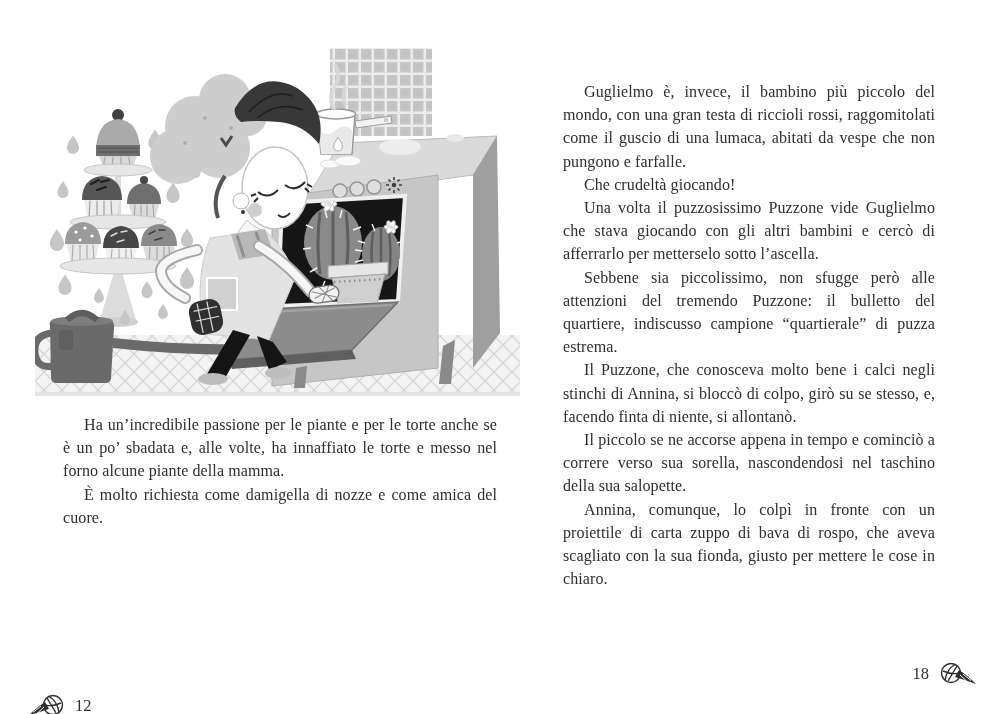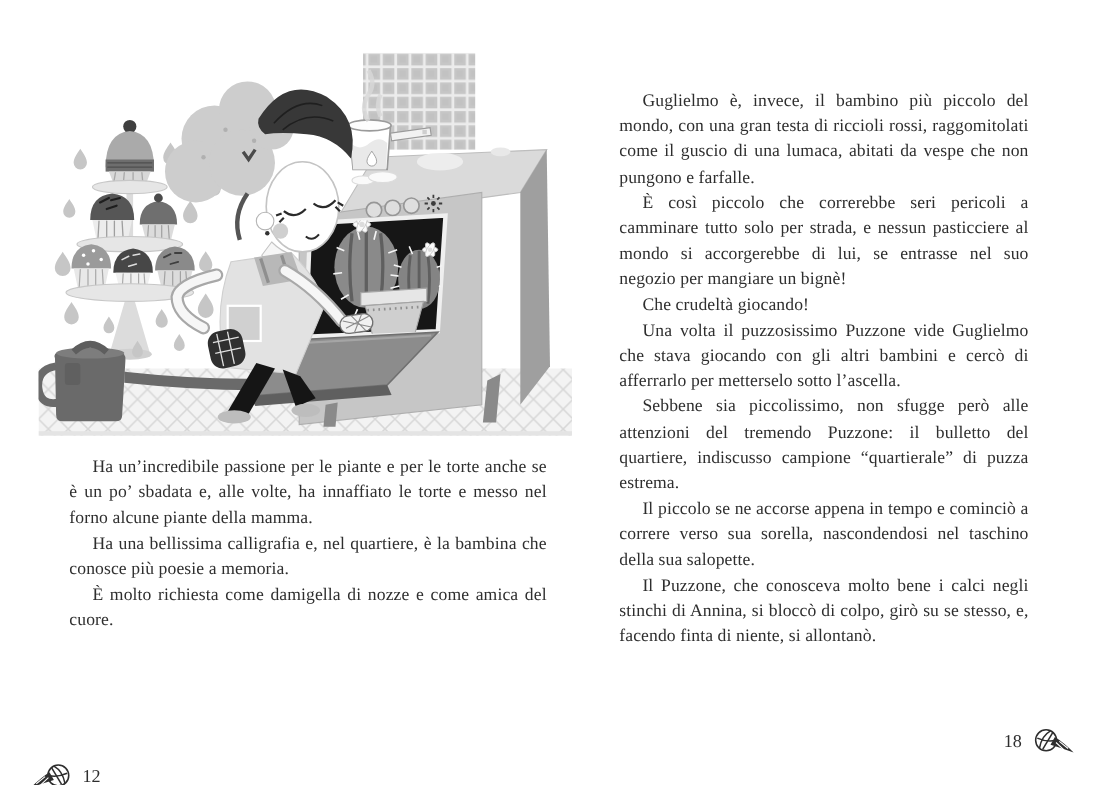--- a/index.html
+++ b/index.html
@@ -249,21 +249,20 @@
           <path d="M223,144 Q233,152 243,142"></path>
           <path d="M250,137 Q260,145 270,134"></path>
           <path d="M221,146 l-5,2 M223,150 l-4,4 M272,136 l5,3 M270,140 l4,4"></path>
         </g>
         <path d="M243,167 Q249,172 255,165" stroke="#2b2b2b" stroke-width="1.8" fill="none"></path>
       </g>
     </svg>
 
     <div class="text-block" id="left-text">
       <p>Ha un’incredibile passione per le piante e per le torte anche se è un po’ sbadata e, alle volte, ha innaffiato le torte e messo nel forno alcune piante della mamma.</p>
-      <p>Ha una bellissima calligrafia e, nel quartiere, è la bambina che conosce più poesie a memoria.</p>
       <p>È molto richiesta come damigella di nozze e come amica del cuore.</p>
     </div>
 
     <div class="footer" id="left-footer">
       <svg class="orn" viewBox="0 0 40 26" aria-label="leaf-ornament">
         <g stroke="#2e2e2e" fill="none" stroke-width="1.4">
           <circle cx="27" cy="12" r="9.5" fill="#ffffff"></circle>
           <path d="M23,3.5 Q31,8 33,19"></path>
           <path d="M21,5 L30,20"></path>
           <path d="M18,12 Q26,14 35,10"></path>
@@ -271,26 +270,26 @@
         <path d="M2,23 Q11,14 19,9 L23,16 Q13,19 2,23 Z" fill="#2e2e2e"></path>
         <path d="M7,19.5 L15,13 M11,20.5 L18,14" stroke="#ffffff" stroke-width="1"></path>
       </svg>
       <span class="pagenum">12</span>
     </div>
   </div>
 
   <div class="page" id="page-right">
     <div class="text-block" id="right-text">
       <p>Guglielmo è, invece, il bambino più piccolo del mondo, con una gran testa di riccioli rossi, raggomitolati come il guscio di una lumaca, abitati da vespe che non pungono e farfalle.</p>
-      <p>È così piccolo che correrebbe seri pericoli a camminare tutto solo per strada, e nessun pasticciere al mondo si accorgerebbe di lui, se entrasse nel suo negozio per mangiare un bignè!</p>
       <p>Che crudeltà giocando!</p>
       <p>Una volta il puzzosissimo Puzzone vide Guglielmo che stava giocando con gli altri bambini e cercò di afferrarlo per metterselo sotto l’ascella.</p>
       <p>Sebbene sia piccolissimo, non sfugge però alle attenzioni del tremendo Puzzone: il bulletto del quartiere, indiscusso campione “quartierale” di puzza estrema.</p>
+      <p>Il Puzzone, che conosceva molto bene i calci negli stinchi di Annina, si bloccò di colpo, girò su se stesso, e, facendo finta di niente, si allontanò.</p>
       <p>Il piccolo se ne accorse appena in tempo e cominciò a correre verso sua sorella, nascondendosi nel taschino della sua salopette.</p>
-      <p>Il Puzzone, che conosceva molto bene i calci negli stinchi di Annina, si bloccò di colpo, girò su se stesso, e, facendo finta di niente, si allontanò.</p>
+      <p>Annina, comunque, lo colpì in fronte con un proiettile di carta zuppo di bava di rospo, che aveva scagliato con la sua fionda, giusto per mettere le cose in chiaro.</p>
     </div>
 
     <div class="footer" id="right-footer">
       <span class="pagenum">18</span>
       <svg class="orn mirror" viewBox="0 0 40 26" aria-label="leaf-ornament">
         <g stroke="#2e2e2e" fill="none" stroke-width="1.4">
           <circle cx="27" cy="12" r="9.5" fill="#ffffff"></circle>
           <path d="M23,3.5 Q31,8 33,19"></path>
           <path d="M21,5 L30,20"></path>
           <path d="M18,12 Q26,14 35,10"></path>

